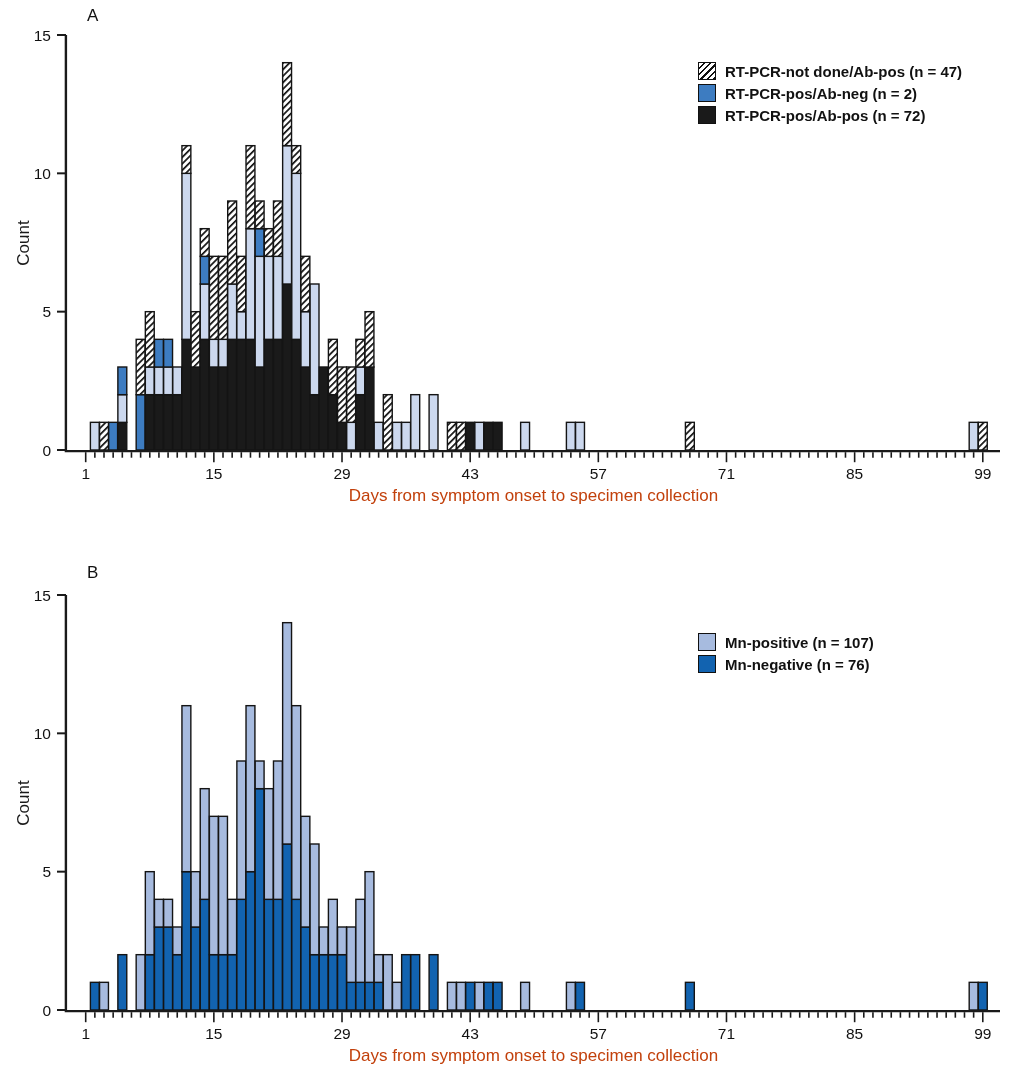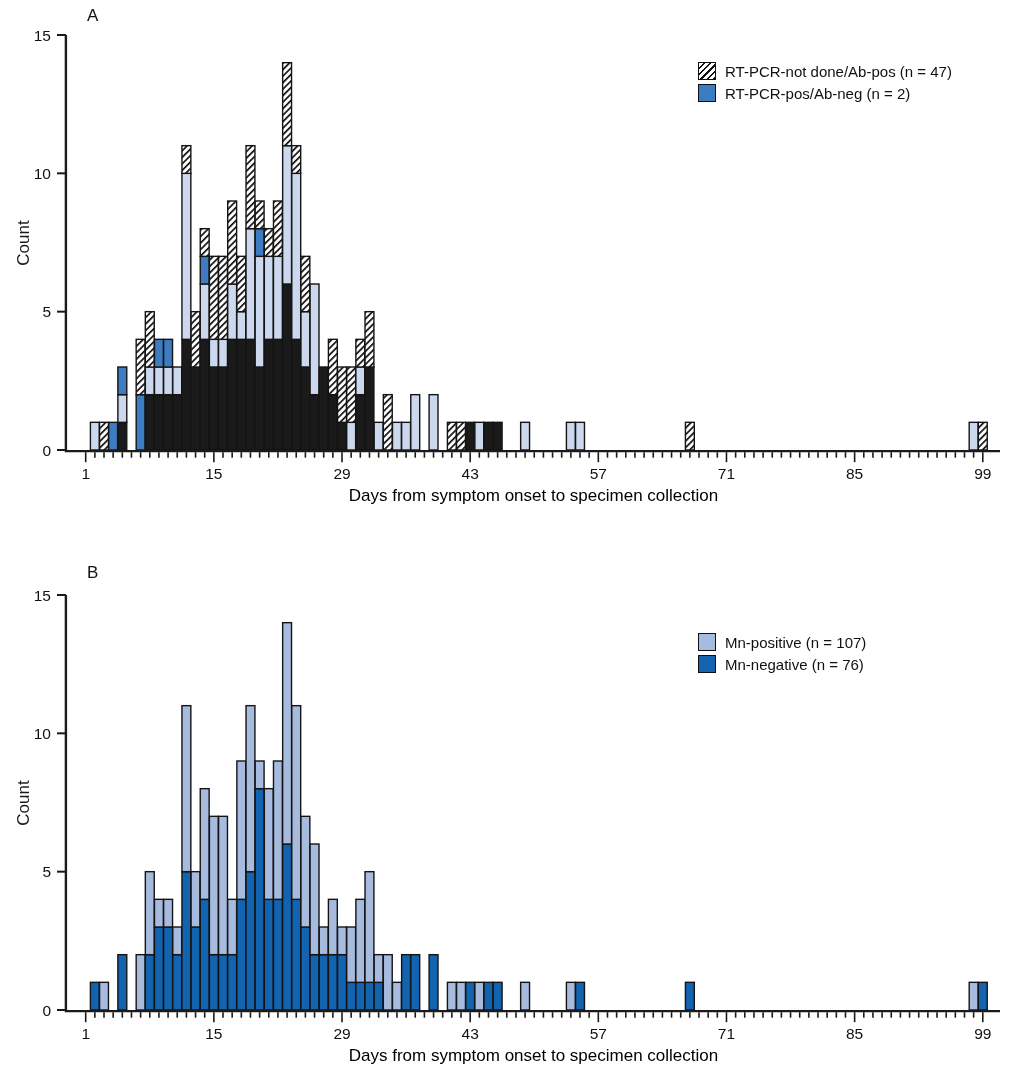--- a/index.html
+++ b/index.html
@@ -1,28 +1,28 @@
 <!DOCTYPE html>
 <html><head>
 <meta charset="utf-8">
 <style>
   html,body{margin:0;padding:0;background:#ffffff;}
   #fig{position:relative;width:1020px;height:1081px;background:#ffffff;
        font-family:"Liberation Sans",sans-serif;color:#111;overflow:hidden;}
   svg{position:absolute;left:0;top:0;}
   .panel-letter{position:absolute;font-size:17px;color:#111;}
   .x-title{position:absolute;left:67px;width:933px;text-align:center;
-           font-size:17px;color:#000000;}
+           font-size:17px;color:#c2410c;}
   .y-title{position:absolute;left:-76px;width:200px;text-align:center;
            transform:rotate(-90deg);font-size:17px;color:#1a1a1a;}
   .legend{position:absolute;left:698px;}
   .legend-row{display:flex;align-items:center;margin-bottom:4px;}
   .swatch{width:16px;height:16px;border:1.7px solid #111;margin-right:9px;flex:0 0 auto;}
   .swatch.hatch{background:repeating-linear-gradient(135deg,#ffffff 0px,#ffffff 2.9px,#111111 2.9px,#111111 4.5px);}
-  .legend-label{font-size:15px;white-space:nowrap;color:#111;}
+  .legend-label{font-size:15px;white-space:nowrap;color:#111;font-weight:bold;}
 </style>
 </head>
 <body>
 
 <div id="fig">
 
   <svg id="plot-svg" width="1020" height="1081" viewBox="0 0 1020 1081">
     <defs>
       <pattern id="hatchP" width="4.6" height="4.6" patternUnits="userSpaceOnUse" patternTransform="rotate(-45)">
         <rect width="4.6" height="4.6" fill="#ffffff"></rect>
@@ -447,20 +447,24 @@
 
   <div class="legend" id="legendA" style="top:62px;">
       <div class="legend-row">
         <span class="swatch hatch"></span>
         <span class="legend-label">RT-PCR-not done/Ab-pos (n = 47)</span>
       </div>
       <div class="legend-row">
         <span class="swatch" style="background: rgb(61, 124, 193);"></span>
         <span class="legend-label">RT-PCR-pos/Ab-neg (n = 2)</span>
       </div>
+      <div class="legend-row">
+        <span class="swatch" style="background: rgb(26, 26, 26);"></span>
+        <span class="legend-label">RT-PCR-pos/Ab-pos (n = 72)</span>
+      </div>
     </div>
   <div class="legend" id="legendB" style="top:633px;">
       <div class="legend-row">
         <span class="swatch" style="background: rgb(167, 187, 223);"></span>
         <span class="legend-label">Mn-positive (n = 107)</span>
       </div>
       <div class="legend-row">
         <span class="swatch" style="background: rgb(18, 99, 176);"></span>
         <span class="legend-label">Mn-negative (n = 76)</span>
       </div>

